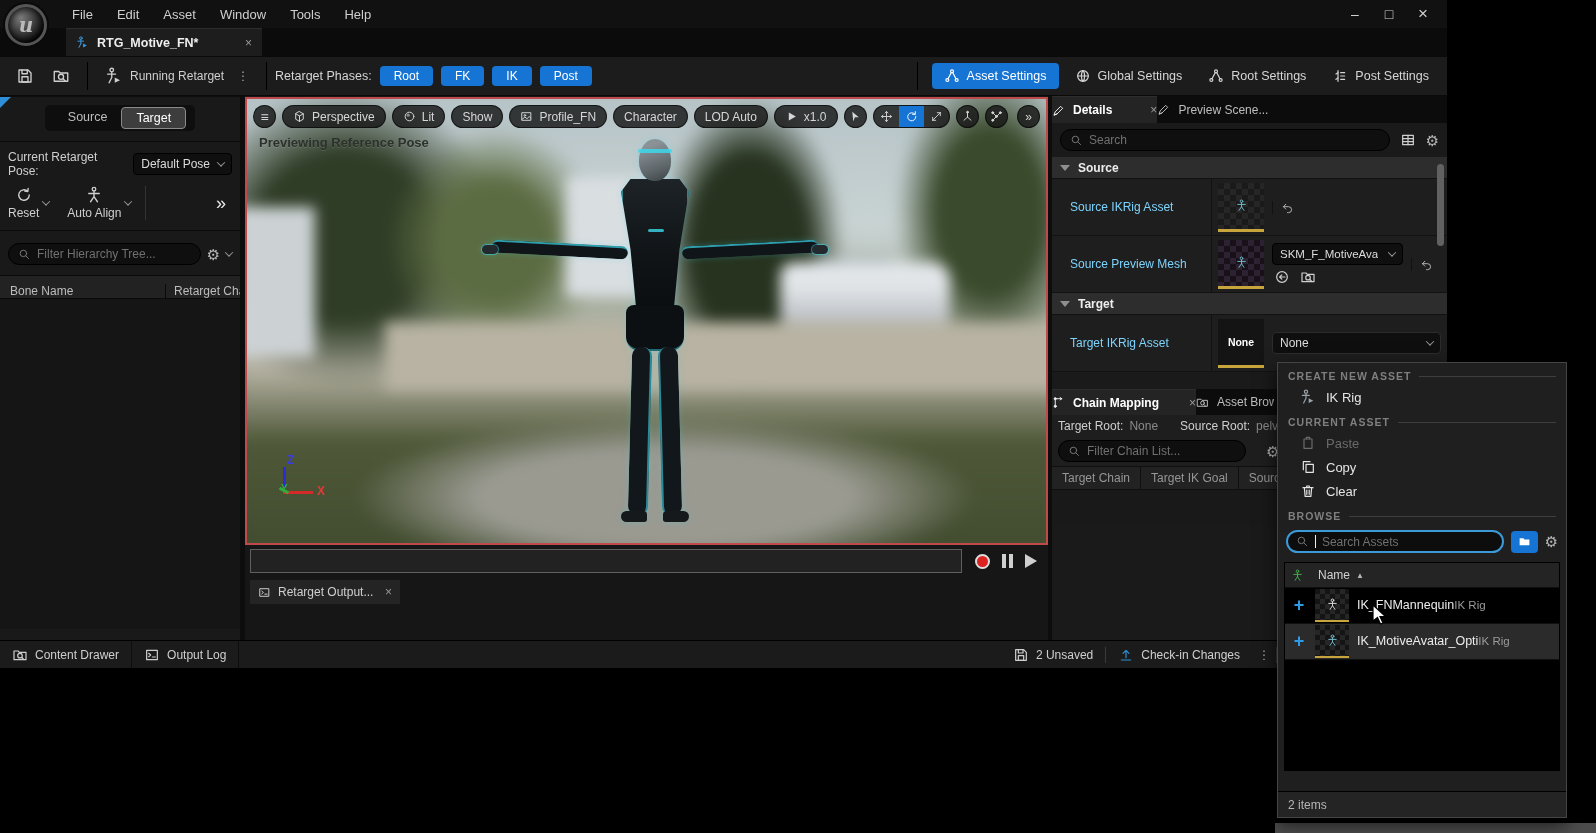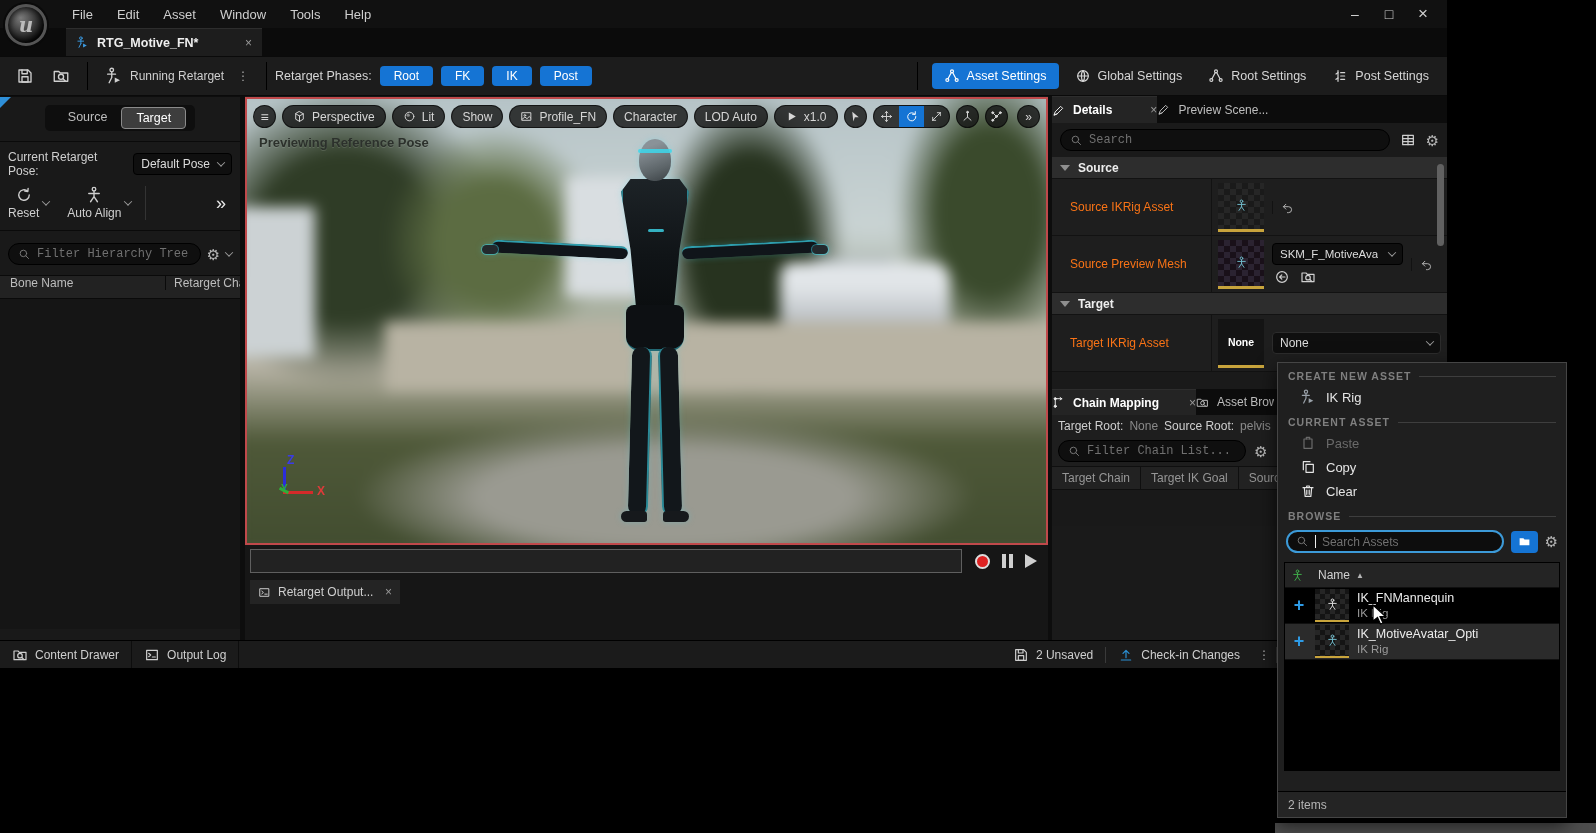--- a/index.html
+++ b/index.html
@@ -48,24 +48,24 @@
   .lpanel { position:absolute; left:0; top:1px; width:240px; height:543px; background:#191919; }
   .dock-tri { position:absolute; left:0; top:0; width:0; height:0; border-top:11px solid #2e8fd8; border-right:11px solid transparent; }
   .st-tabs { display:flex; justify-content:center; margin:8px auto 0; background:#0e0e0e; border-radius:5px; width:150px; padding:2px; }
   .st-tabs .t { padding:3px 14px; border-radius:4px; color:#bdbdbd; font-size:12.5px; }
   .st-tabs .t.on { background:#3d3d3d; border:1px solid #8a8a8a; color:#fff; }
   .lp-row { display:flex; align-items:center; gap:6px; padding:0 8px; }
   .crp { margin-top:10px; border-top:1px solid #0a0a0a; padding-top:8px; }
   .combo { background:#0f0f0f; border:1px solid #000; border-radius:4px; height:22px; display:flex; align-items:center; gap:8px; padding:0 7px; color:#dcdcdc; }
   .lp-actions { display:flex; align-items:flex-end; gap:4px; padding:8px 8px 10px; border-bottom:1px solid #0a0a0a; }
   .act { display:flex; flex-direction:column; align-items:center; gap:2px; color:#cfcfcf; font-size:12px; }
-  .srch { background:#0f0f0f; border:1px solid #000; border-radius:12px; height:22px; display:flex; align-items:center; gap:6px; padding:0 9px; color:#777; flex:1;font-family:Liberation Mono, monospace; }
+  .srch { background:#0f0f0f; border:1px solid #000; border-radius:12px; height:22px; display:flex; align-items:center; gap:6px; padding:0 9px; color:#777; flex:1; }
   .srch input { background:transparent; border:none; outline:none; color:#ddd; width:100%; font-size:12px; font-family:inherit; }
   .srch input::placeholder { color:#707070; }
-  .lp-cols { display:flex; background:#222; border-top:1px solid #0a0a0a; border-bottom:1px solid #0a0a0a; height:24px; align-items:flex-start; color:#bdbdbd; margin-top:10px; }
+  .lp-cols { display:flex; background:#222; border-top:1px solid #0a0a0a; border-bottom:1px solid #0a0a0a; height:24px; align-items:flex-end; color:#bdbdbd; margin-top:10px; }
   .lp-cols .c1 { flex:1; padding-left:10px; }
   .lp-cols .c2 { width:75px; border-left:1px solid #0a0a0a; padding-left:8px; white-space:nowrap; overflow:hidden; }
 
   
   .vp-area { position:absolute; left:245px; top:0; width:803px; height:544px; background:#161616; }
   .vp { position:absolute; left:0; top:1px; width:803px; height:448px; border:2px solid #c0494b; overflow:hidden; background:#888; }
   .vp-bg { position:absolute; inset:-12px; filter:blur(7px); }
   .vp-bg div { position:absolute; }
   .sky { inset:0; background:linear-gradient(180deg,#b4c2c6 0%,#c9d3d3 30%,#a8b0a0 46%,#b7b3a5 60%,#4e5838 76%,#414c2f 100%); }
   .bld1 { left:0; top:120px; width:80px; height:150px; background:#ccd2d4; }
@@ -124,34 +124,34 @@
   .out-tab .x { margin-left:auto; color:#9a9a9a; }
 
   
   .rpanel { position:absolute; left:1052px; top:0; width:395px; height:544px; background:#1a1a1a; }
   .rp-tabs { display:flex; background:#0c0c0c; height:27px; }
   .rp-tab { display:flex; align-items:center; gap:8px; padding:0 0; color:#bdbdbd; }
   .rp-tab.on { background:#242424; color:#efefef; border-top:1px solid #2d2d2d; }
   .rp-search { display:flex; align-items:center; gap:10px; padding:6px 8px; }
   .sect { display:flex; align-items:center; gap:8px; background:#2d2d2d; height:22px; padding:0 8px; color:#ededed; font-weight:bold; border-bottom:1px solid #121212; }
   .drow { display:flex; border-bottom:1px solid #121212; background:#1e1e1e; height:57px; }
-  .drow .dlab { width:160px; display:flex; align-items:center; padding-left:18px; color:#f97316; border-right:1px solid #121212; }
+  .drow .dlab { width:160px; display:flex; align-items:center; padding-left:18px; color:#7dd3fc; border-right:1px solid #121212; }
   .drow .dval { flex:1; display:flex; align-items:center; gap:8px; padding:4px 6px; }
   .thumb { width:46px; height:49px; flex:none; background:repeating-conic-gradient(#262626 0 25%, #1a1a1a 0 50%); background-size:12px 12px; border-bottom:3px solid #c8a43c; display:flex; align-items:center; justify-content:center; color:#6fb9c9; }
   .thumb.none { background:#141414; color:#fff; font-size:10.5px; font-weight:bold; }
   .vcol { display:flex; flex-direction:column; gap:4px; flex:1; }
   .vicons { display:flex; gap:10px; color:#cfcfcf; padding-left:2px; }
   .undo-cell { width:30px; display:flex; align-items:center; justify-content:center; color:#b5b5b5; border-left:1px solid #121212; }
   .sbar { position:absolute; right:3px; top:68px; width:7px; height:82px; border-radius:4px; background:#616161; }
 
   
   .cm-tabs { display:flex; background:#0c0c0c; height:26px; margin-top:17px; }
   .cm-info { display:flex; gap:6px; align-items:center; height:21px; padding:0 6px; color:#cfcfcf; background:#1e1e1e; white-space:nowrap; overflow:hidden; }
   .dim { color:#8a8a8a; }
-  .cm-search { display:flex; align-items:center; gap:8px; padding:4px 6px; background:#1e1e1e; }
+  .cm-search { display:flex; align-items:center; gap:20px; padding:4px 6px; background:#1e1e1e; }
   .cm-cols { display:flex; height:24px; align-items:center; background:#222; color:#969696; border-top:1px solid #0f0f0f; border-bottom:1px solid #0f0f0f; white-space:nowrap; overflow:hidden; }
   .cm-cols span { padding:0 10px; border-right:1px solid #0f0f0f; height:100%; display:flex; align-items:center; }
   .cm-list { height:36px; background:#191919; }
 
   
   .statusbar { position:absolute; left:0; top:640px; width:100%; height:28px; background:#1b1b1b; border-top:1px solid #000; display:flex; align-items:center; }
   .sb-btn { display:flex; align-items:center; gap:7px; padding:0 12px; height:100%; color:#cfcfcf; border-right:1px solid #0d0d0d; }
   .sb-right { margin-left:auto; display:flex; align-items:center; height:100%; }
   .sb-item { display:flex; align-items:center; gap:7px; padding:0 12px; height:100%; color:#cfcfcf; }
   .sb-sep { width:1px; height:16px; background:#3a3a3a; }
@@ -168,21 +168,21 @@
   .pp-srch .caret { width:1px; height:13px; background:#eee; }
   .pp-srch input { background:transparent; border:none; outline:none; color:#ddd; width:100%; font-size:12px; font-family:inherit; }
   .pp-srch input::placeholder { color:#707070; }
   .fold-btn { width:27px; height:22px; background:#1574d4; border-radius:4px; display:flex; align-items:center; justify-content:center; color:#fff; }
   .pp-list { flex:1; margin:4px 6px 16px; border:1px solid #000; background:#000000; overflow:hidden; }
   .pl-head { display:flex; align-items:center; height:25px; background:#242424; border-bottom:1px solid #0f0f0f; color:#d0d0d0; gap:6px; padding:0 6px; }
   .pl-row { display:flex; align-items:center; height:36px; gap:8px; padding:0 6px; border-bottom:1px solid #101010; }
   .pl-row.hov { background:#2b2b2b; }
   .plus { color:#2e9be6; font-size:18px; font-weight:bold; width:16px; text-align:center; }
   .pthumb { width:34px; height:33px; background:repeating-conic-gradient(#262626 0 25%, #141414 0 50%); background-size:10px 10px; border-bottom:2px solid #c8a43c; display:flex; align-items:center; justify-content:center; }
-  .pl-txt { display:flex; flex-direction:column; line-height:1.25; }
+  .pl-txt { display:flex; flex-direction:row; line-height:1.25; }
   .pl-name { color:#ececec; font-size:12.5px; }
   .pl-type { color:#9a9a9a; font-size:11.5px; }
   .pp-foot { height:26px; background:#242424; border-top:1px solid #000; display:flex; align-items:center; padding:0 10px; color:#b5b5b5; margin-top:4px; }
 
   .strip { position:absolute; left:1275px; top:823px; width:321px; height:10px; background:#4d4d4d; z-index:2; }
   .cursor { position:absolute; left:1372px; top:604px; z-index:99; }
   .gear { font-size:15px; color:#b5b5b5; line-height:1; }
 </style>
 </head>
 <body>
@@ -701,21 +701,21 @@
           <div class="rp-tab" style="max-width:78px;overflow:hidden;white-space:nowrap">
             <svg class="ic sm">
                 <use href="#i-folder-search"></use>
               </svg>
             <span>Asset Browser</span>
           </div>
         </div>
         <div class="cm-info">
           <span>Target Root:</span>
           <span class="dim">None</span>
-          <span style="margin-left:0">Source Root:</span>
+          <span style="margin-left:16px">Source Root:</span>
           <span class="dim">pelvis</span>
         </div>
         <div class="cm-search">
           <div class="srch" style="max-width:188px">
             <svg class="ic sm">
                 <use href="#i-magnifier"></use>
               </svg>
             <input placeholder="Filter Chain List..." style="">
           </div>
           <span class="gear">⚙</span>

